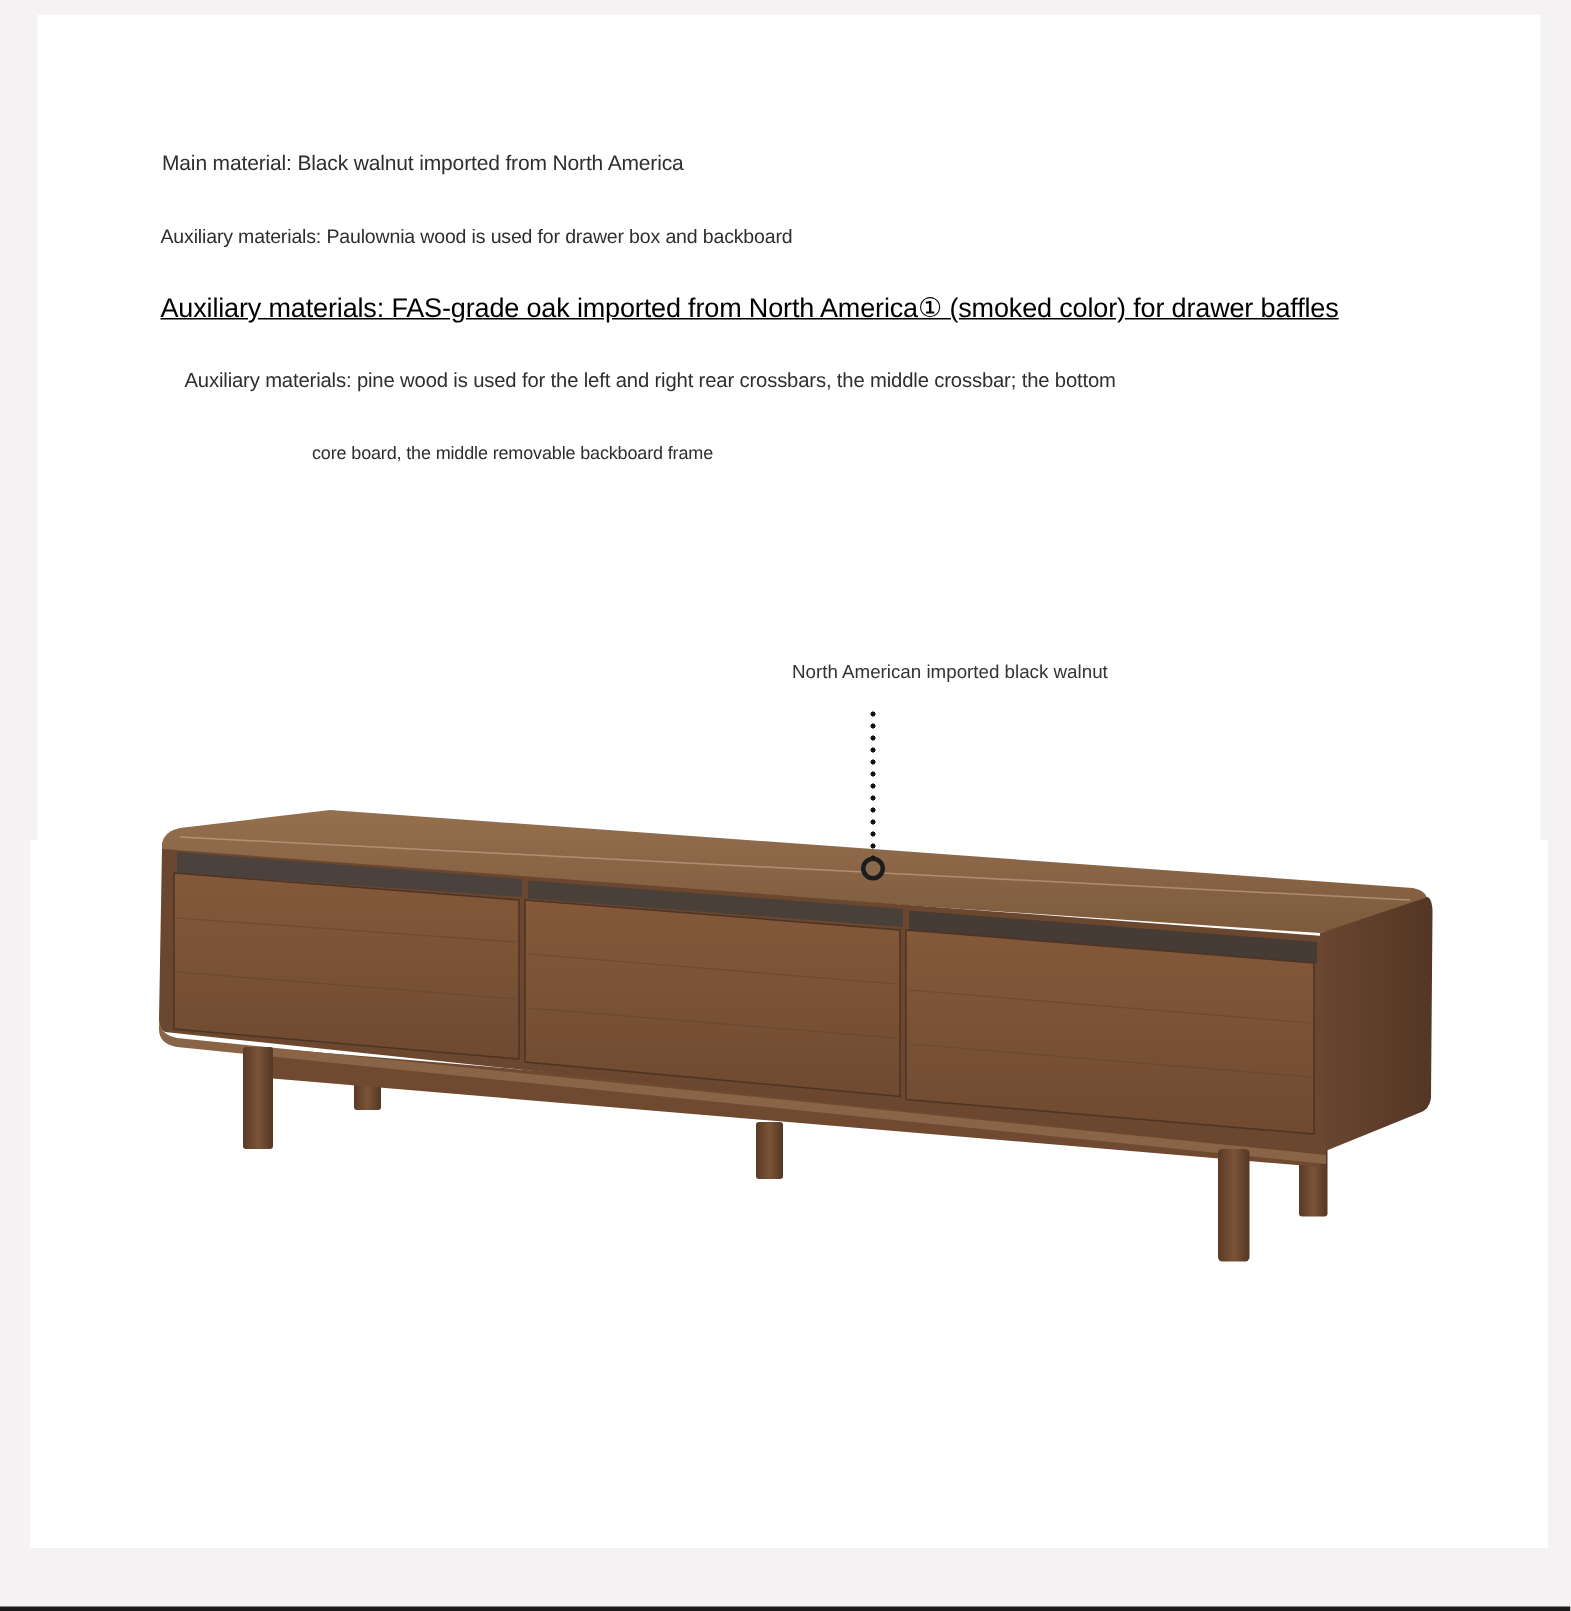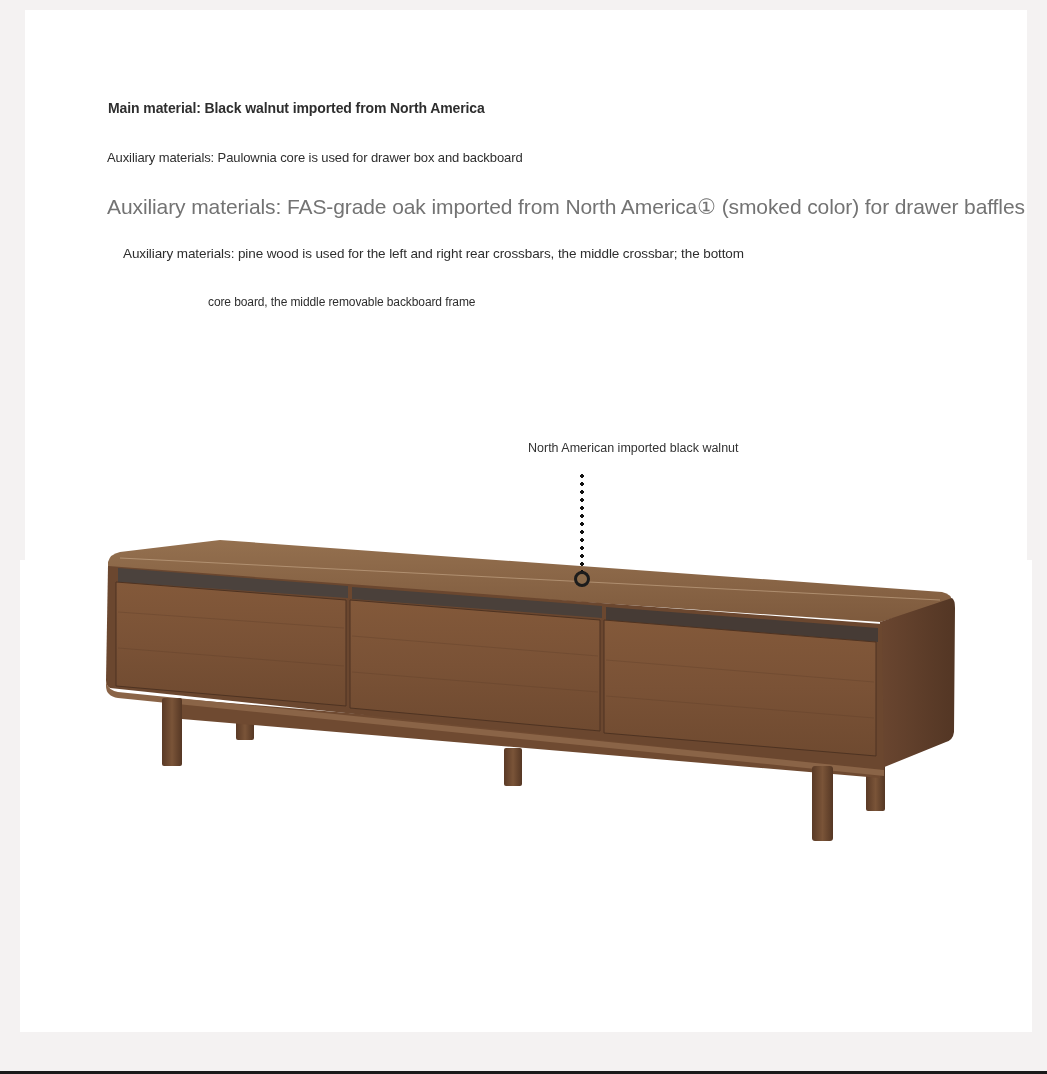--- a/index.html
+++ b/index.html
@@ -18,23 +18,23 @@
       position: absolute; left: 20px; top: 560px;
       width: 1012px; height: 472px; background: #ffffff;
     }
     .bottom-rule {
       position: absolute; left: 0; top: 1071px; width: 1047px; height: 3px; background: #1a1a1a;
     }
     .spec {
       position: absolute; white-space: nowrap; color: #2e2e2e;
       letter-spacing: -0.1px;
     }
-    .spec-main   { left: 108px; top: 100px; font-size: 14px; font-weight: bold; }
+    .spec-main   { left: 108px; top: 100px; font-size: 14px; }
     .spec-aux-1  { left: 107px; top: 150px; font-size: 13px; }
-    .spec-aux-2  { left: 107px; top: 195px; font-size: 21px; color: #737373; }
+    .spec-aux-2  { left: 107px; top: 195px; font-size: 18px; color: #000000; text-decoration: underline; }
     .spec-aux-3  { left: 107px; top: 246px; font-size: 13.5px; margin-left: 16px; }
     .spec-aux-3b { left: 208px; top: 295px; font-size: 12px; }
     .callout-label {
       position: absolute; left: 528px; top: 429px; font-size: 12.5px; color: #333; white-space: nowrap; margin-top: 12px;
     }
     .callout-line {
       position: absolute; left: 580px; top: 472px; width: 4px; height: 100px;
       background-image: radial-gradient(circle, #111 1.6px, transparent 1.8px);
       background-size: 4px 8px; background-repeat: repeat-y;
     }
@@ -44,21 +44,21 @@
     }
     .product-image { position: absolute; left: 100px; top: 530px; }
   </style>
 </head>
 <body>
 
 <div class="panel-top"></div>
 <div class="panel-bottom"></div>
 
 <div class="spec spec-main">Main material: Black walnut imported from North America</div>
-<div class="spec spec-aux-1">Auxiliary materials: Paulownia core is used for drawer box and backboard</div>
+<div class="spec spec-aux-1">Auxiliary materials: Paulownia wood is used for drawer box and backboard</div>
 <div class="spec spec-aux-2">Auxiliary materials: FAS-grade oak imported from North America① (smoked color) for drawer baffles</div>
 <div class="spec spec-aux-3">Auxiliary materials: pine wood is used for the left and right rear crossbars, the middle crossbar; the bottom</div>
 <div class="spec spec-aux-3b">core board, the middle removable backboard frame</div>
 
 <div class="product-image" role="img" aria-label="Black walnut TV stand with three drawers">
   <svg width="870" height="320" viewBox="0 0 870 320" xmlns="http://www.w3.org/2000/svg">
     <defs>
       <linearGradient id="topGrad" x1="0" y1="0" x2="0" y2="1">
         <stop offset="0" stop-color="#94704f"></stop>
         <stop offset="1" stop-color="#7e5a3d"></stop>

